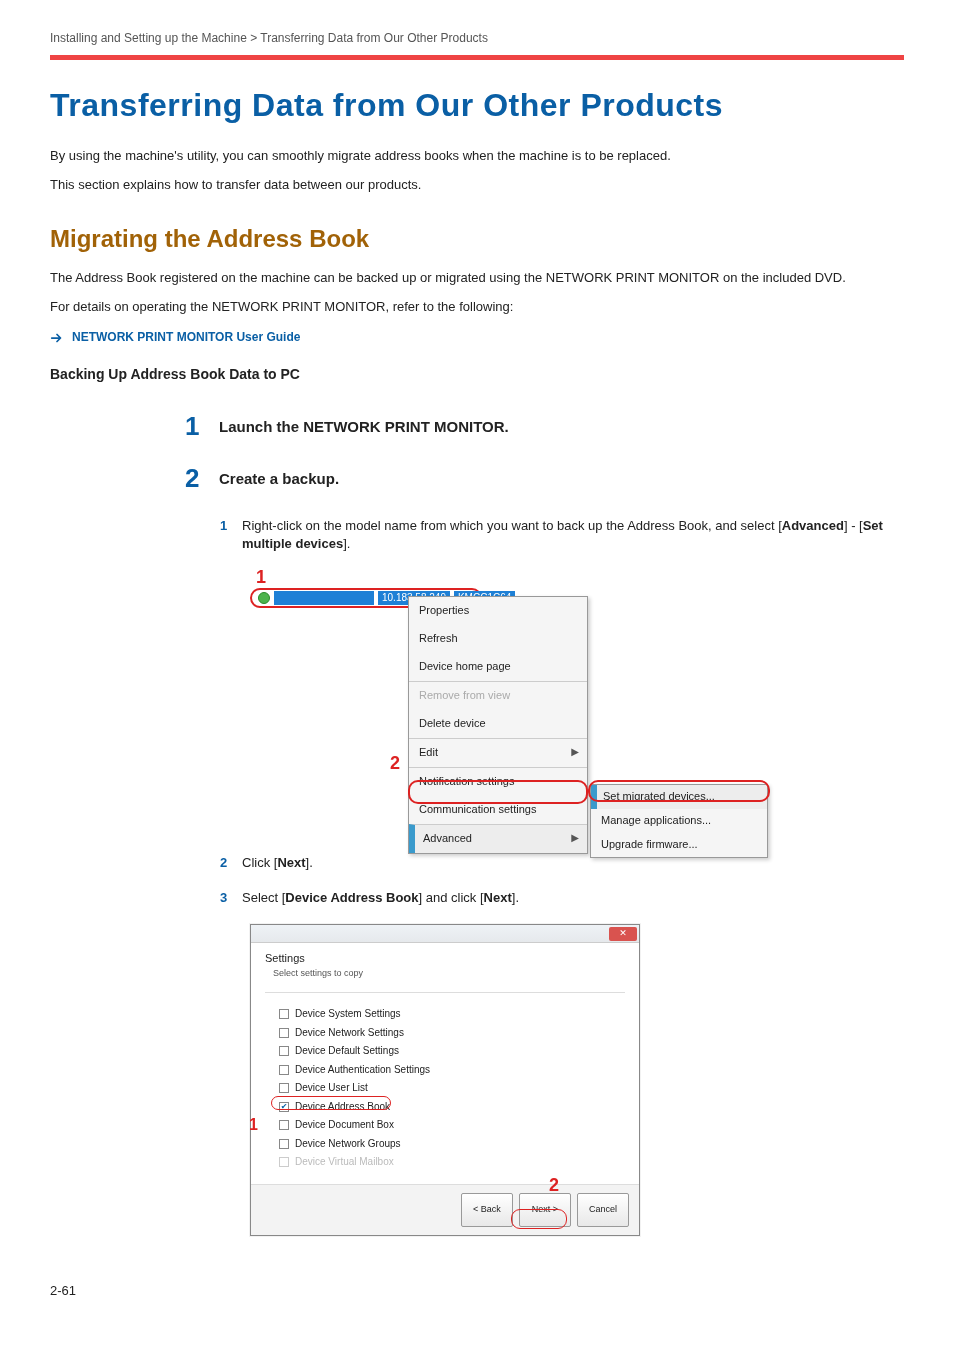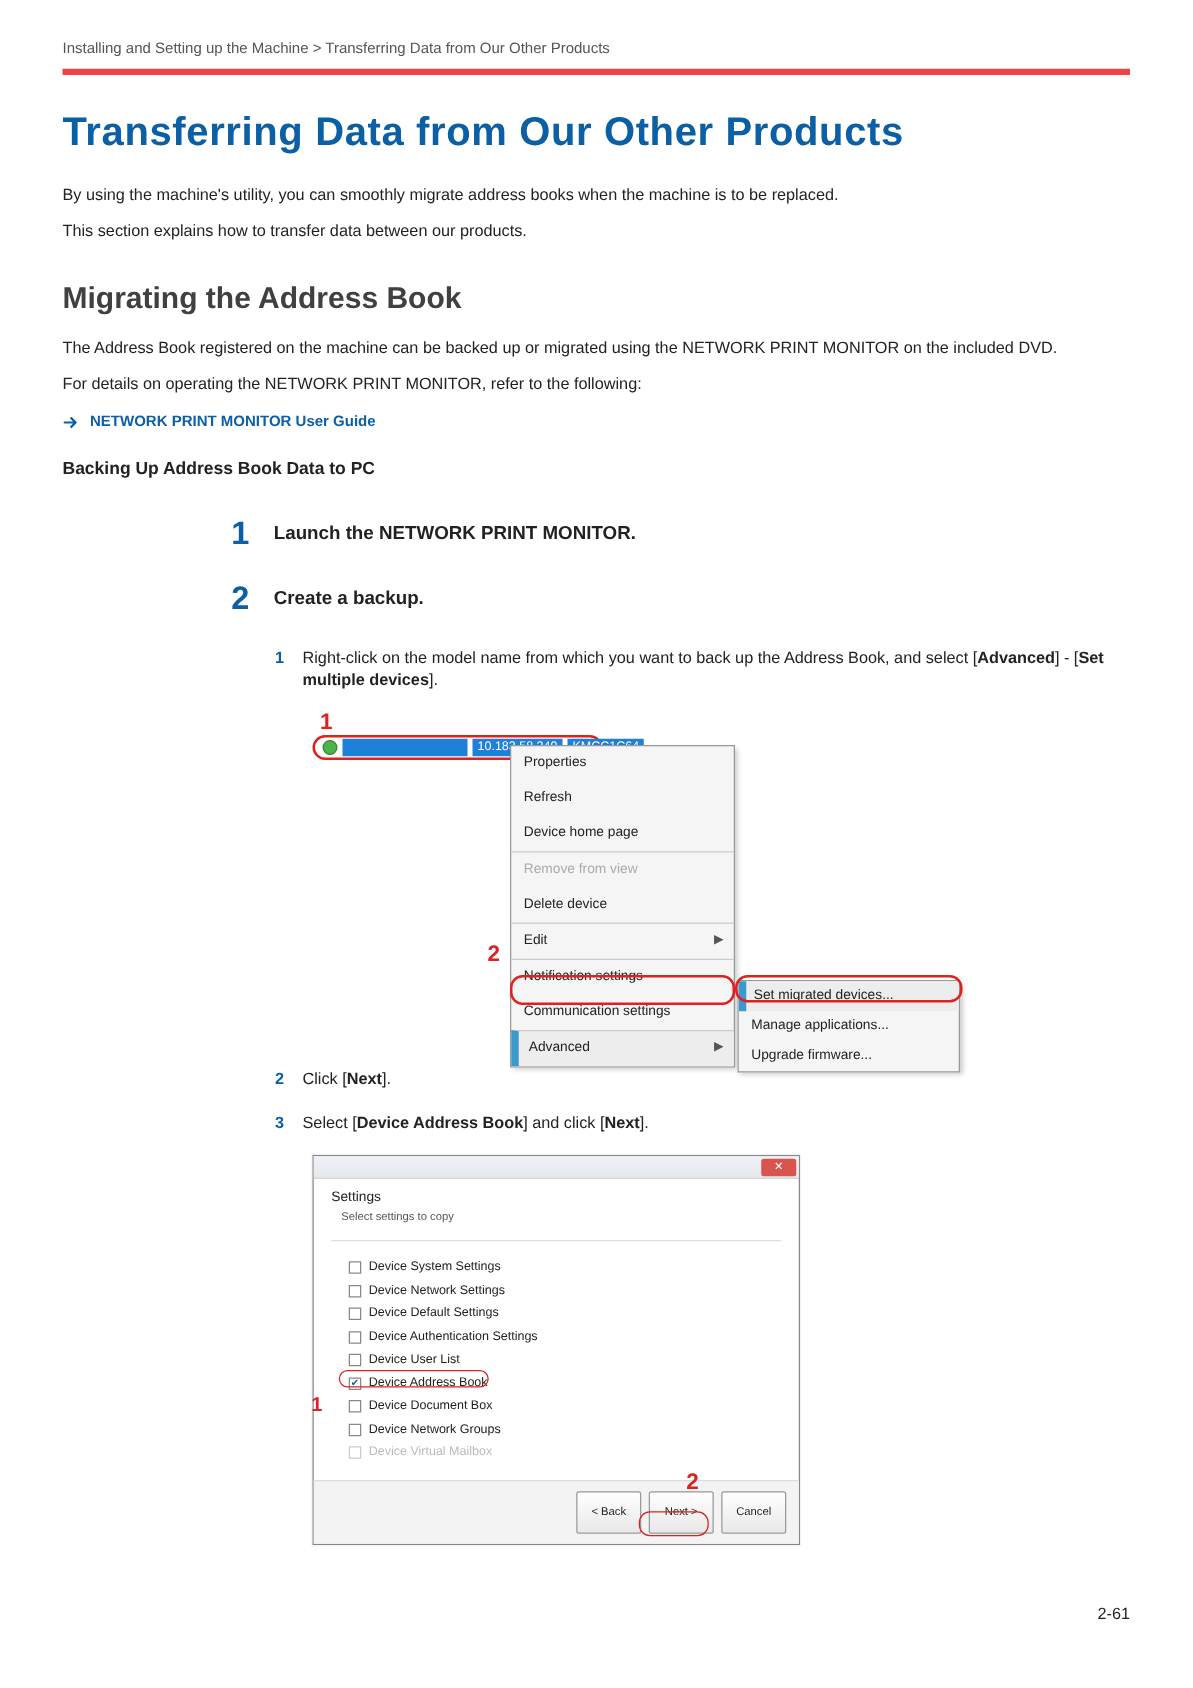--- a/index.html
+++ b/index.html
@@ -23,21 +23,21 @@
   h1.main-title {
     color: #0a5fa5;
     font-size: 32px;
     font-weight: 900;
     letter-spacing: 0.5px;
     margin-bottom: 18px;
     font-family: Arial Black, Arial, sans-serif;
   }
   p.body { margin-bottom: 10px; font-size: 13px; color: #222;}
   h2.section {
-    color: #404040;
+    color: #a16207;
     font-size: 24px;
     font-weight: 900;
     margin-top: 28px;
     margin-bottom: 12px;
     font-family: Arial Black, Arial, sans-serif;
   }
   .xref {
     display: flex;
     align-items: center;
     gap: 8px;
@@ -248,21 +248,21 @@
     min-width:52px; height:34px;
     border:1px solid #999; background:linear-gradient(#fff,#e8e8e8);
     font-size:9px; display:flex; align-items:center; justify-content:center;
     border-radius:2px; padding:0 6px;
   }
   .fig2 .redring5 {
     position:absolute; bottom:6px; right:72px;
     width:56px; height:20px; border:1.5px solid #d22; border-radius:9px;
   }
   .footer {
-    text-align:right; font-size:13px; color:#222; margin-top:46px;
+    text-align:left; font-size:13px; color:#222; margin-top:46px;
   }
 </style>
 </head>
 <body>
 
 <div class="breadcrumb">Installing and Setting up the Machine &gt; Transferring Data from Our Other Products</div>
 
 <h1 class="main-title">Transferring Data from Our Other Products</h1>
 
 <p class="body">By using the machine's utility, you can smoothly migrate address books when the machine is to be replaced.</p>

